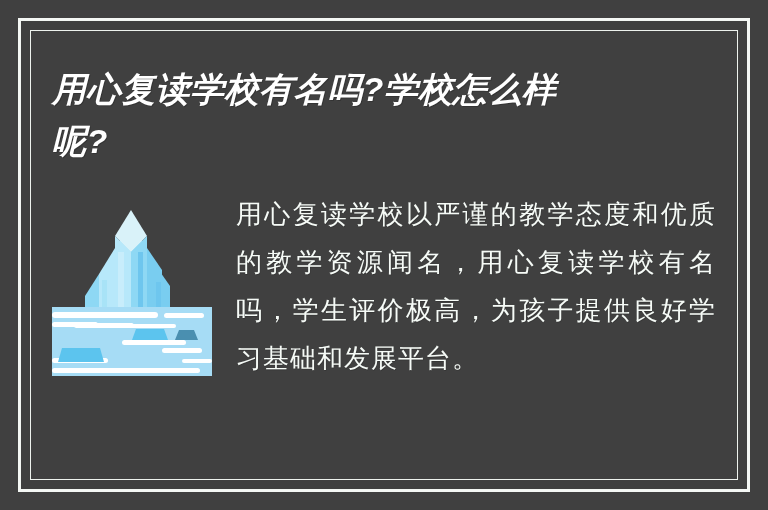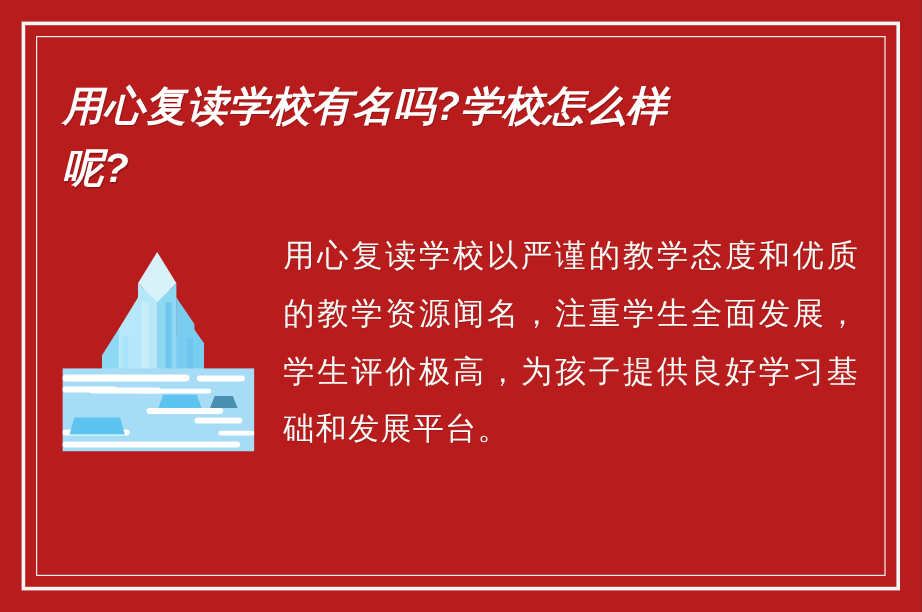--- a/index.html
+++ b/index.html
@@ -11,21 +11,21 @@
     height: 510px;
     overflow: hidden;
     background: #0d492e;
     font-family: "Liberation Sans", sans-serif;
   }
 
   #poster {
     position: relative;
     width: 768px;
     height: 510px;
-    background: #b91c1c;
+    background: #404040;
     overflow: hidden;
   }
 
   
   .frame-outer {
     position: absolute;
     left: 18px;
     top: 18px;
     right: 18px;
     bottom: 18px;
@@ -142,16 +142,16 @@
         <rect x="110" y="152" width="40" height="5" rx="2.5" fill="#ffffff"></rect>
         <rect x="0" y="172" width="148" height="5" rx="2.5" fill="#ffffff"></rect>
         <rect x="130" y="163" width="30" height="4" rx="2" fill="#ffffff"></rect>
 
         <polygon points="84,133 112,133 116,144 80,144" fill="#5cc4ee"></polygon>
         <polygon points="127,134 142,134 146,144 123,144" fill="#4a8fb0"></polygon>
         <polygon points="10,152 48,152 52,166 6,166" fill="#5cc4ee"></polygon>
       </svg>
     </div>
 
-    <p class="body-text">用心复读学校以严谨的教学态度和优质的教学资源闻名，注重学生全面发展，学生评价极高，为孩子提供良好学习基础和发展平台。</p>
+    <p class="body-text">用心复读学校以严谨的教学态度和优质的教学资源闻名，用心复读学校有名吗，学生评价极高，为孩子提供良好学习基础和发展平台。</p>
 
   </div>
 </div>
 
 </body></html>

